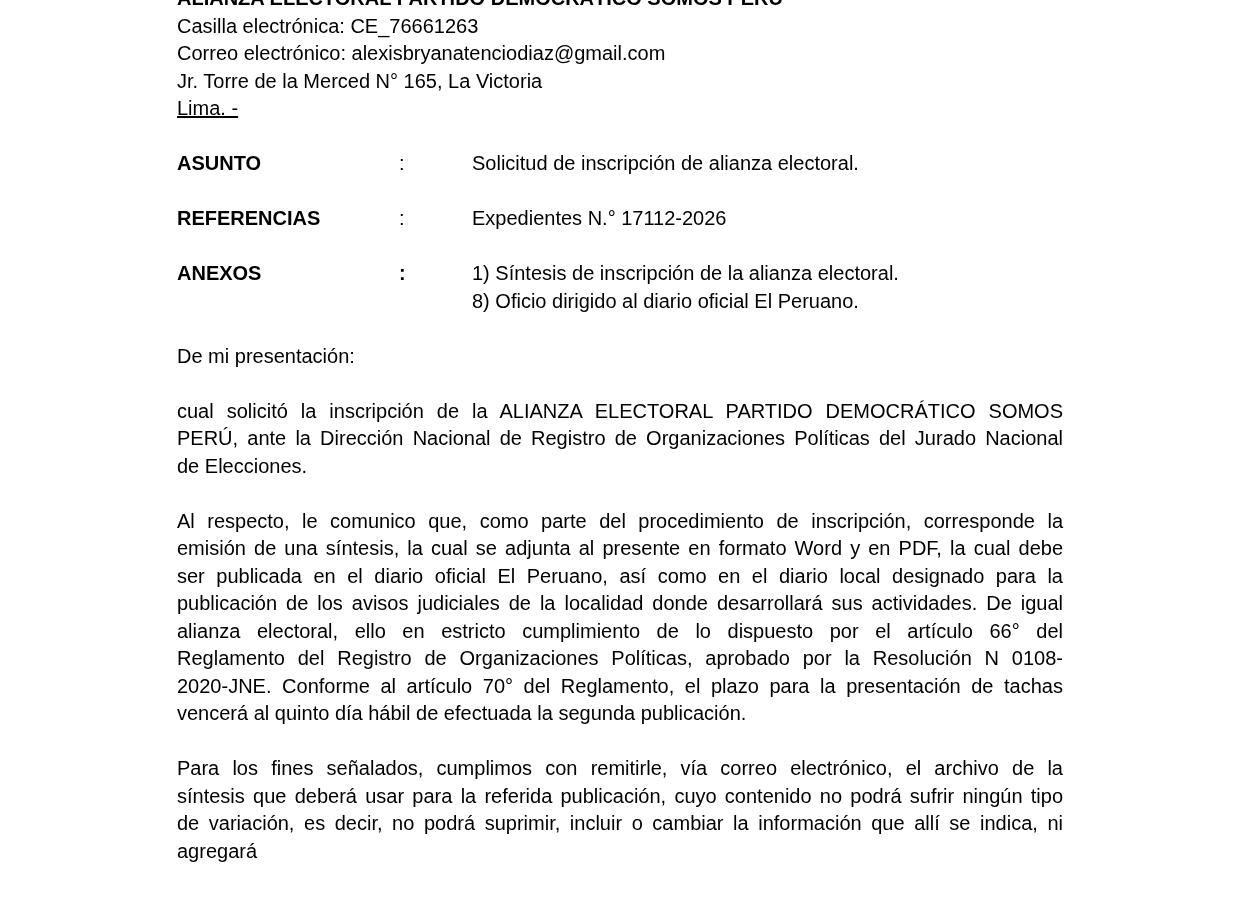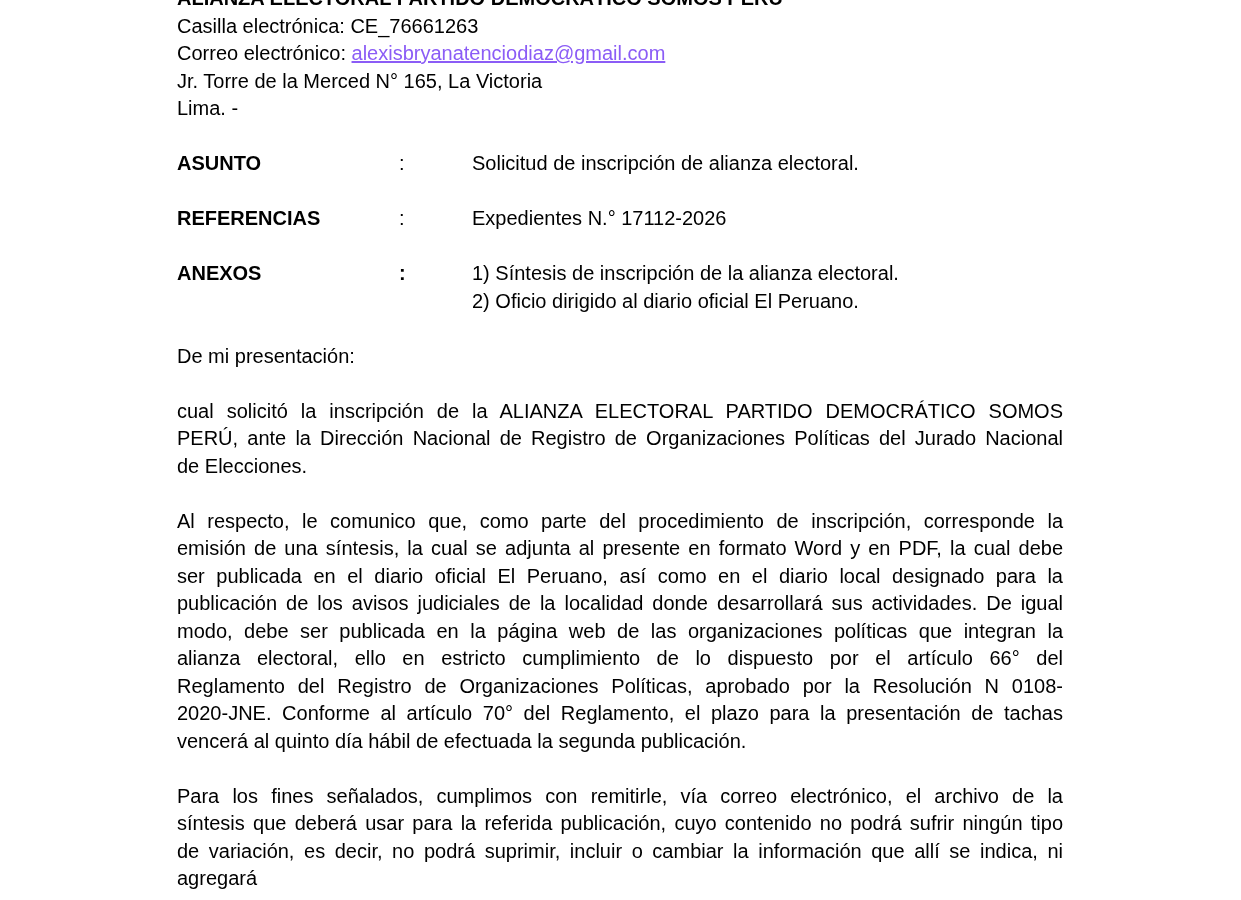--- a/index.html
+++ b/index.html
@@ -22,24 +22,23 @@
       top: -15px;
       width: 886px;
     }
     .line {
       height: 27.5px;
       line-height: 27.5px;
       white-space: nowrap;
     }
     .bold { font-weight: bold; }
     .link {
-      color: #8b5cf6;
-      text-decoration: underline;
+      color: #000000;
     }
-    .underline { }
+    .underline { text-decoration: underline; }
     .gap { height: 27.5px; }
     .ref-row {
       display: flex;
       line-height: 27.5px;
     }
     .ref-label {
       width: 222px;
       font-weight: bold;
     }
     .ref-colon {
@@ -97,21 +96,21 @@
     <div class="ref-value">Expedientes N.° 17112-2026</div>
   </div>
 
   <div class="gap"></div>
 
   <div class="ref-row">
     <div class="ref-label">ANEXOS</div>
     <div class="ref-colon bold">:</div>
     <div class="ref-value">
       <div>1) Síntesis de inscripción de la alianza electoral.</div>
-      <div>2) Oficio dirigido al diario oficial El Peruano.</div>
+      <div>8) Oficio dirigido al diario oficial El Peruano.</div>
     </div>
   </div>
 
   <div class="gap"></div>
 
   <div class="line">De mi presentación:</div>
 
   <div class="gap"></div>
 
   <div class="para">
@@ -120,21 +119,20 @@
     <span class="para-line last">de Elecciones.</span>
   </div>
 
   <div class="gap"></div>
 
   <div class="para">
     <span class="para-line">Al respecto, le comunico que, como parte del procedimiento de inscripción, corresponde la</span>
     <span class="para-line">emisión de una síntesis, la cual se adjunta al presente en formato Word y en PDF, la cual debe</span>
     <span class="para-line">ser publicada en el diario oficial El Peruano, así como en el diario local designado para la</span>
     <span class="para-line">publicación de los avisos judiciales de la localidad donde desarrollará sus actividades. De igual</span>
-    <span class="para-line">modo, debe ser publicada en la página web de las organizaciones políticas que integran la</span>
     <span class="para-line">alianza electoral, ello en estricto cumplimiento de lo dispuesto por el artículo 66° del</span>
     <span class="para-line">Reglamento del Registro de Organizaciones Políticas, aprobado por la Resolución N 0108-</span>
     <span class="para-line">2020-JNE. Conforme al artículo 70° del Reglamento, el plazo para la presentación de tachas</span>
     <span class="para-line last">vencerá al quinto día hábil de efectuada la segunda publicación.</span>
   </div>
 
   <div class="gap"></div>
 
   <div class="para">
     <span class="para-line">Para los fines señalados, cumplimos con remitirle, vía correo electrónico, el archivo de la</span>

